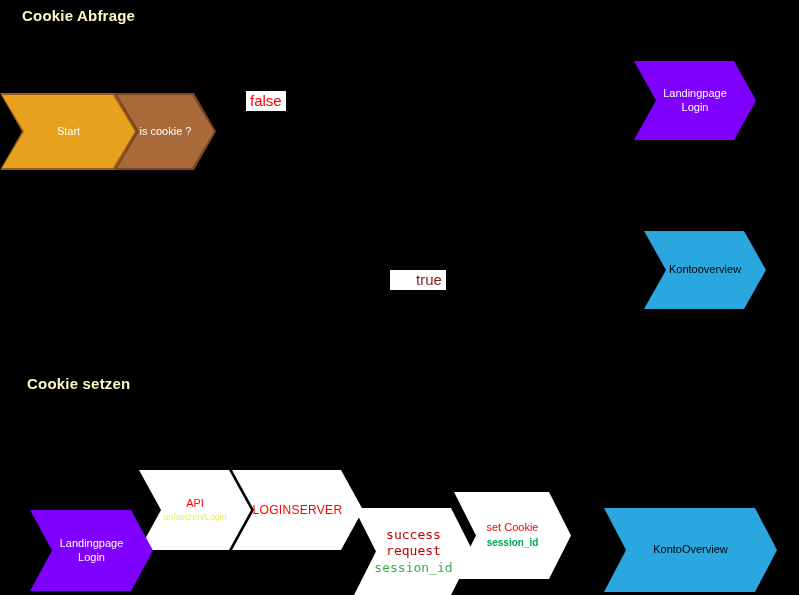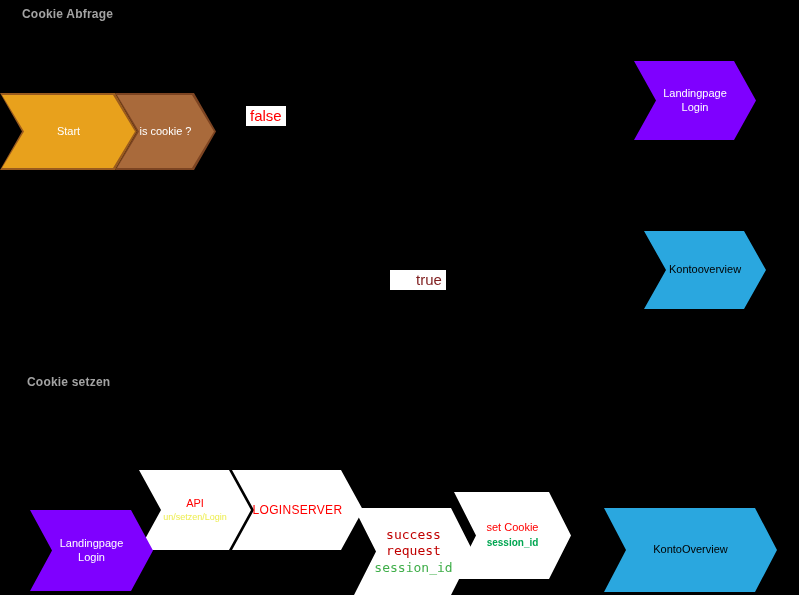--- a/index.html
+++ b/index.html
@@ -7,23 +7,23 @@
   .canvas {
     position:relative;
     width:799px;
     height:595px;
     background:#000;
     overflow:hidden;
     font-family:"Liberation Sans", sans-serif;
   }
   .section-label {
     position:absolute;
-    color:#a3a3a3;
+    color:#fef9c3;
     font-weight:bold;
-    font-size:12px;
+    font-size:15px;
     letter-spacing:0.2px;
   }
   
   .chev { position:absolute; }
   .chev .shape, .chev .fill {
     position:absolute;
     clip-path: polygon(0 0, calc(100% - 22px) 0, 100% 50%, calc(100% - 22px) 100%, 0 100%, 22px 50%);
   }
   .chev .shape { inset:0; background:var(--b); }
   .chev .fill  { inset:2px; background:var(--f); }
@@ -74,21 +74,21 @@
   </div>
 
   <div class="chev" style="left:0px; top:93px; width:137px; height:77px; --b:#9A5B1E; --f:#E8A11C;">
     <div class="shape"></div>
     <div class="fill"></div>
     <div class="label">
         <span class="t-white">Start</span>
       </div>
   </div>
 
-  <div class="branch-label branch-false" style="left:246px; top:91px;margin-top:15px;">false</div>
+  <div class="branch-label branch-false" style="left:246px; top:91px;">false</div>
 
   <div class="branch-label branch-true" style="left:390px; top:270px;">true</div>
 
   <div class="chev" style="left:634px; top:61px; width:122px; height:79px; --b:#7F00FF; --f:#7F00FF;">
     <div class="shape"></div>
     <div class="label">
       <span class="t-white">Landingpage</span>
       <span class="t-white">Login</span>
     </div>
   </div>

